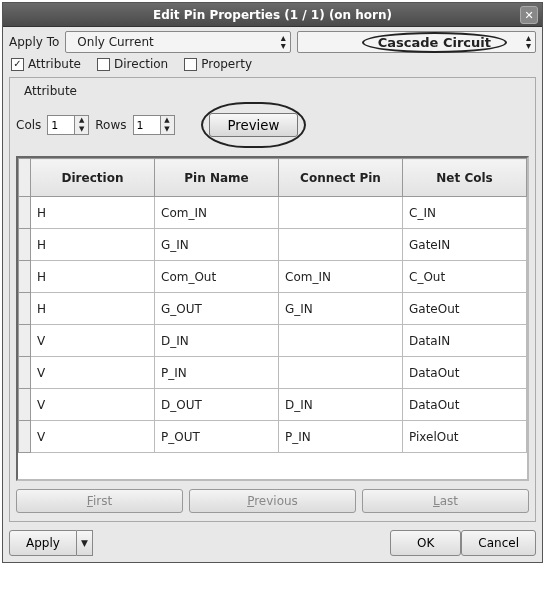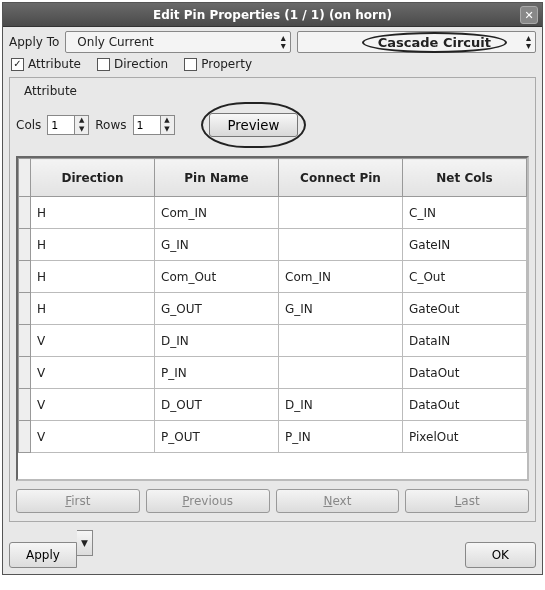--- a/index.html
+++ b/index.html
@@ -31,21 +31,21 @@
   th { background:linear-gradient(#f4f4f4,#e2e2e2); border:1px solid #999; font-size:12px; font-weight:bold; height:38px; }
   td { border:1px solid #bbb; font-size:12px; height:32px; padding:0 6px; }
   .rowhdr { width:10px; background:#eee; border:1px solid #999; }
   th.rowhdr { background:#eee; }
   .tbl-pad { height:26px; }
   .nav-row { display:flex; gap:6px; margin-top:8px; }
   .nav-btn { flex:1; height:24px; background:linear-gradient(#f4f4f4,#dcdcdc); border:1px solid #999; border-radius:3px; color:#888; font-size:12px;text-align:center; }
   .nav-btn u { text-decoration:underline; }
   .bottom-row { display:flex; justify-content:space-between; margin-top:8px; align-items:center; }
   .apply-split { display:flex; }
-  .btn { height:26px; padding:0 16px; background:linear-gradient(#f6f6f6,#dcdcdc); border:1px solid #888; border-radius:3px; font-size:12px; cursor:pointer;margin-top:12px; }
+  .btn { height:26px; padding:0 16px; background:linear-gradient(#f6f6f6,#dcdcdc); border:1px solid #888; border-radius:3px; font-size:12px; cursor:pointer; }
   .apply-drop { width:16px; height:26px; border:1px solid #888; border-left:none; background:linear-gradient(#f6f6f6,#dcdcdc); display:flex; align-items:center; justify-content:center; font-size:9px; cursor:pointer;}
   .right-btns { display:flex; }
 </style>
 </head>
 <body>
 
 <div class="window">
   <div class="titlebar">
     <span>Edit Pin Properties (1 / 1) (on horn)</span>
     <div class="close">✕</div>
@@ -189,29 +189,29 @@
                 <td>PixelOut</td>
               </tr>
             </tbody>
         </table>
         <div class="tbl-pad"></div>
       </div>
 
       <div class="nav-row">
         <button class="nav-btn"><u>F</u><span>irst</span></button>
         <button class="nav-btn"><u>P</u><span>revious</span></button>
-        <button class="nav-btn"><u>N</u><span>ext</span></button>
         <button class="nav-btn"><u>L</u><span>ast</span></button>
       </div>
     </div>
 
     <div class="bottom-row">
       <div class="apply-split">
         <button class="btn" style="border-top-right-radius:0;border-bottom-right-radius:0">Apply</button>
         <div class="apply-drop">▼</div>
       </div>
       <div class="right-btns">
         <button class="btn" style="padding:0 26px">OK</button>
+        <button class="btn">Cancel</button>
       </div>
     </div>
 
   </div>
 </div>
 
 </body></html>

